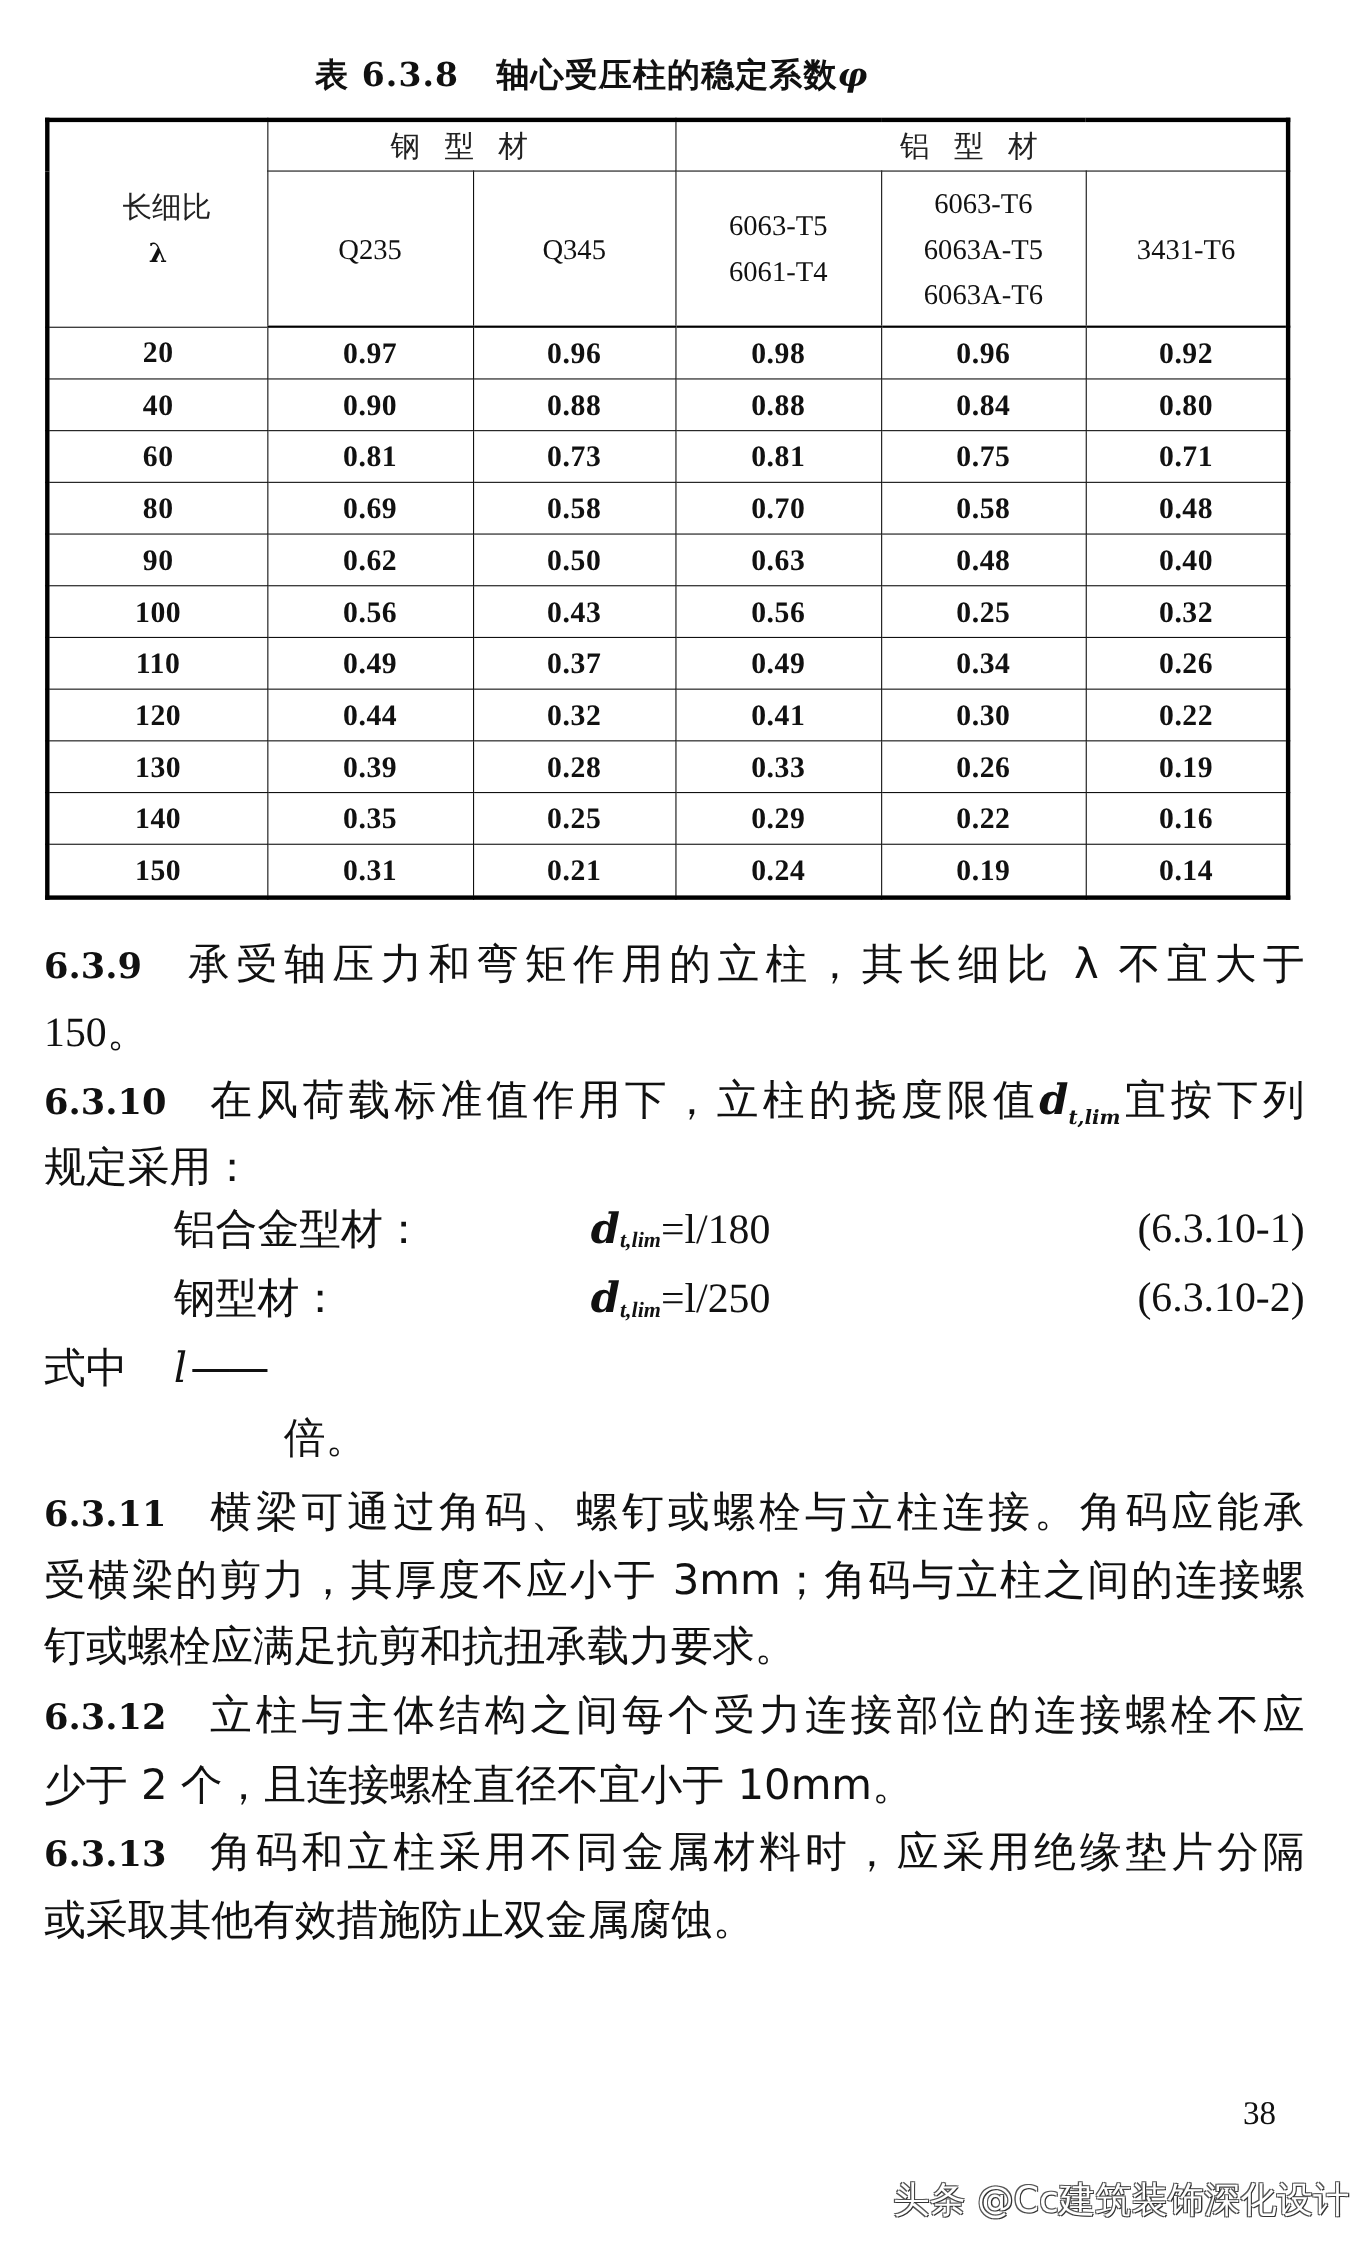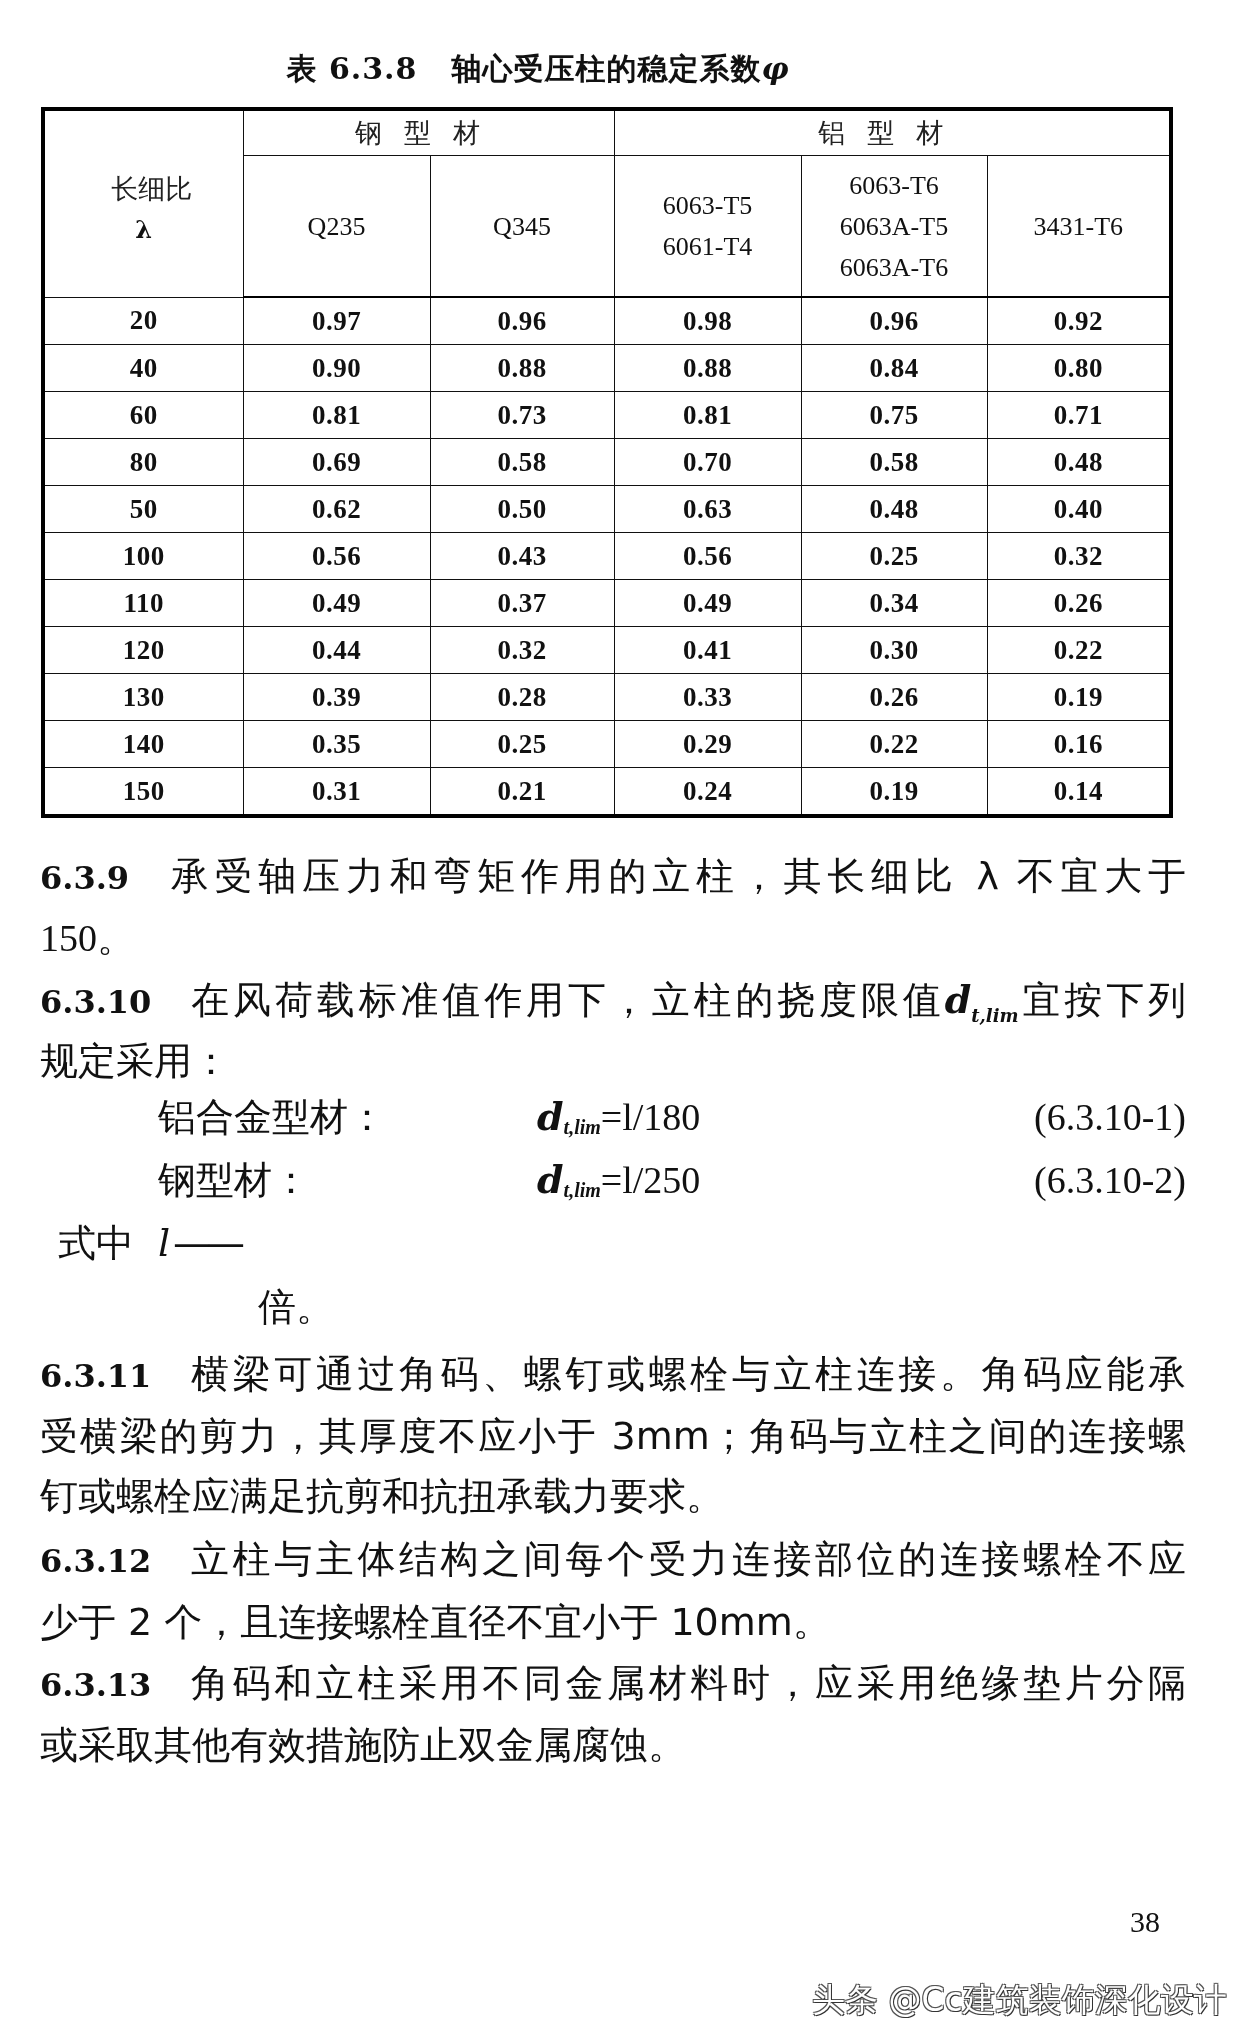--- a/index.html
+++ b/index.html
@@ -110,21 +110,21 @@
       </tr>
       <tr>
         <td class="cell lam">80</td>
         <td class="cell">0.69</td>
         <td class="cell">0.58</td>
         <td class="cell">0.70</td>
         <td class="cell">0.58</td>
         <td class="cell">0.48</td>
       </tr>
       <tr>
-        <td class="cell lam">50</td>
+        <td class="cell lam">90</td>
         <td class="cell">0.62</td>
         <td class="cell">0.50</td>
         <td class="cell">0.63</td>
         <td class="cell">0.48</td>
         <td class="cell">0.40</td>
       </tr>
       <tr>
         <td class="cell lam">100</td>
         <td class="cell">0.56</td>
         <td class="cell">0.43</td>
@@ -194,21 +194,21 @@
   <span class="formula-expr"><span class="math">d</span><sub>t,lim</sub><span>=l/180</span></span>
   <span class="formula-no">(6.3.10-1)</span>
 </div>
 <div class="line" style="top:1149px">
   <span class="formula-label">钢型材：</span>
   <span class="formula-expr"><span class="math">d</span><sub>t,lim</sub><span>=l/250</span></span>
   <span class="formula-no">(6.3.10-2)</span>
 </div>
 
 <div class="line" style="top:1212px">
-  <span style="position:absolute;left:18px">式中</span>
+  <span style="position:absolute;left:0">式中</span>
   <span class="math" style="position:absolute;left:118px;font-weight:normal">l</span>
   <span style="position:absolute;left:133px;letter-spacing:-4px">——</span>
 </div>
 <div class="line" style="top:1276px">
   <span style="position:absolute;left:218px">倍。</span>
 </div>
 
 <div class="line just" style="top:1343px">
   <span class="clause">6.3.11</span><span>横梁可通过角码、螺钉或螺栓与立柱连接。角码应能承</span>
 </div>

